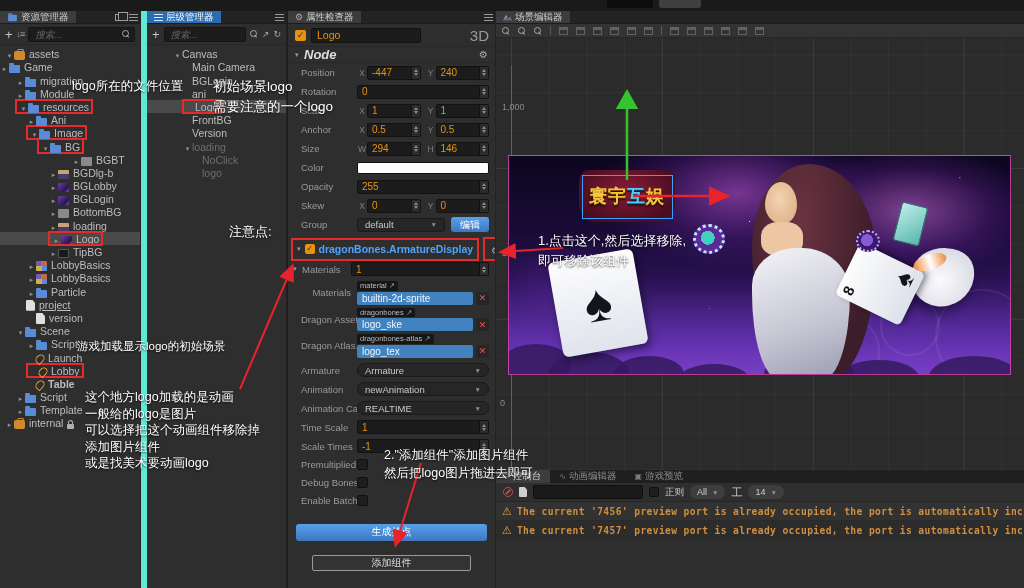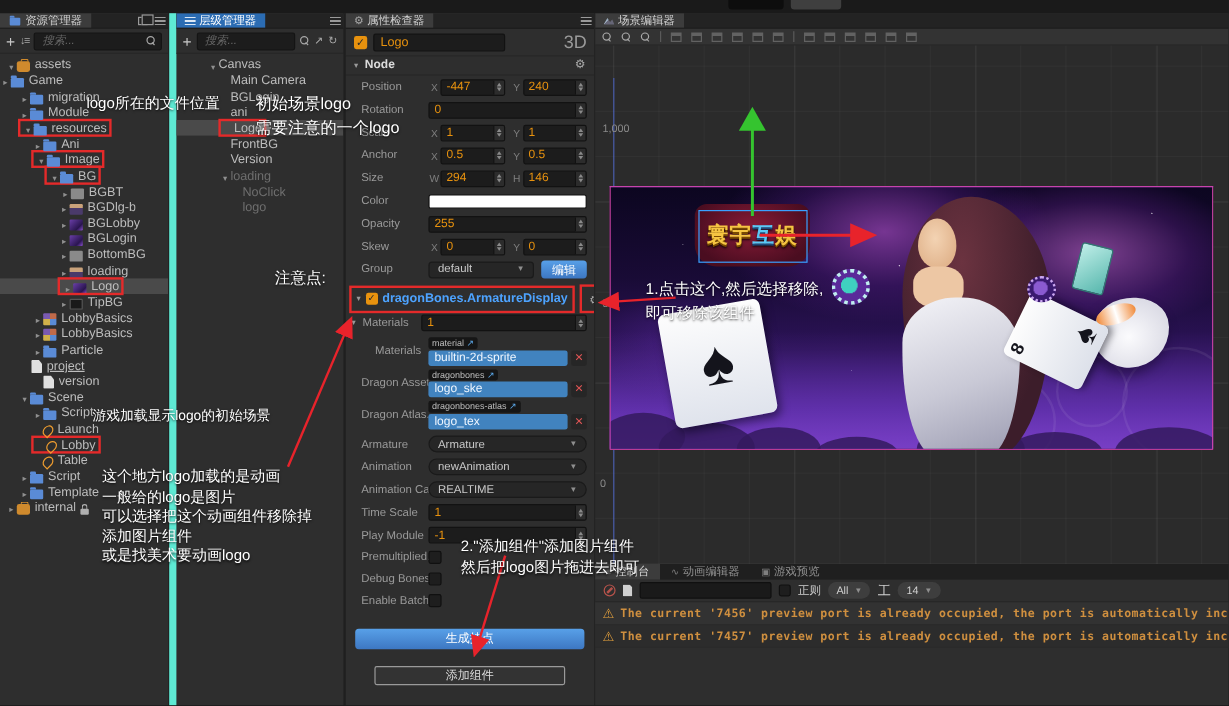--- a/index.html
+++ b/index.html
@@ -53,21 +53,21 @@
   .lock-icon::before{content:"";position:absolute;left:1px;top:-4px;width:3px;height:4px;border:1px solid #b0b0b0;border-bottom:none;border-radius:3px 3px 0 0;}
 
   
   .insp-header{display:flex;align-items:center;gap:5px;height:22px;padding:0 6px 0 7px;}
   .chk{width:11px;height:11px;background:#e8920e;border-radius:2px;color:#2b2b2b;font-size:9px;line-height:11px;text-align:center;flex:none;}
   .chk.small{width:10px;height:10px;font-size:8px;line-height:10px;}
   .name-input{flex:1;height:15px;background:#1c1c1c;border:1px solid #121212;border-radius:2px;color:#e8920e;font-size:10.5px;padding:0 5px;display:flex;align-items:center;}
   .lbl3d{color:#9a9a9a;font-size:15px;margin-left:44px;}
   .sect{display:flex;align-items:center;height:17px;padding:0 7px;border-top:1px solid #272727;border-bottom:1px solid #272727;}
   .sect .sarrow{color:#9a9a9a;font-size:7px;width:9px;}
-  .sect .stitle{color:#dcdcdc;font-size:10px;font-weight:bold;flex:1;}
+  .sect .stitle{color:#dcdcdc;font-size:13px;font-weight:bold;flex:1;font-style:italic;}
   .gear{color:#a8a8a8;font-size:10px;}
   .irow{display:flex;align-items:center;height:19px;padding:0 6px 0 13px;}
   .ilabel{width:56px;flex:none;color:#9a9a9a;font-size:9.5px;overflow:hidden;white-space:nowrap;}
   .axis{width:10px;flex:none;color:#7f7f7f;font-size:8.5px;text-align:center;}
   .ninput{flex:1;display:flex;align-items:center;height:14px;background:#1c1c1c;border:1px solid #121212;border-radius:2px;overflow:hidden;min-width:0;}
   .ninput .nval{flex:1;color:#e8920e;font-size:10px;padding:0 4px;white-space:nowrap;}
   .spin{flex:none;width:9px;height:100%;background:#2c2c2c;border-left:1px solid #121212;display:flex;flex-direction:column;align-items:center;justify-content:center;gap:1px;}
   .spin i{width:0;height:0;border-left:2.5px solid transparent;border-right:2.5px solid transparent;}
   .spin .up{border-bottom:3px solid #8a8a8a;}
   .spin .dn{border-top:3px solid #8a8a8a;}
@@ -253,21 +253,21 @@
             <span class="tlabel">Image</span>
           </span>
         </div>
         <div class="tree-row" style="padding-left: 38px;">
           <span class="row-inner redbox">
             <span class="tarrow">▾</span>
             <span class="ticon folder"></span>
             <span class="tlabel">BG</span>
           </span>
         </div>
-        <div class="tree-row" style="padding-left: 50px;">
+        <div class="tree-row" style="padding-left: 72px;">
           <span class="row-inner">
             <span class="tarrow">▸</span>
             <span class="ticon img-gray"></span>
             <span class="tlabel">BGBT</span>
           </span>
         </div>
         <div class="tree-row" style="padding-left: 49px;">
           <span class="row-inner">
             <span class="tarrow">▸</span>
             <span class="ticon img-photo"></span>
@@ -372,21 +372,21 @@
             <span class="tlabel">Launch</span>
           </span>
         </div>
         <div class="tree-row" style="padding-left: 27px;">
           <span class="row-inner redbox">
             <span class="tarrow"></span>
             <span class="ticon scenefire"></span>
             <span class="tlabel">Lobby</span>
           </span>
         </div>
-        <div class="tree-row" style="padding-left: 27px;">
+        <div class="tree-row" style="padding-left: 27px; font-weight: bold;">
           <span class="row-inner">
             <span class="tarrow"></span>
             <span class="ticon scenefire"></span>
             <span class="tlabel">Table</span>
           </span>
         </div>
         <div class="tree-row" style="padding-left: 16px;">
           <span class="row-inner">
             <span class="tarrow">▸</span>
             <span class="ticon folder"></span>
@@ -729,21 +729,21 @@
       <span class="ilabel">Time Scale</span>
       <span class="ninput">
           <span class="nval">1</span>
           <span class="spin">
             <i class="up"></i>
             <i class="dn"></i>
           </span>
         </span>
     </div>
     <div class="irow">
-      <span class="ilabel">Play Module</span>
+      <span class="ilabel">Scale Times</span>
       <span class="ninput">
           <span class="nval">-1</span>
           <span class="spin">
             <i class="up"></i>
             <i class="dn"></i>
           </span>
         </span>
     </div>
     <div class="cbrow">
       <span class="ilabel">Premultiplied...</span>

